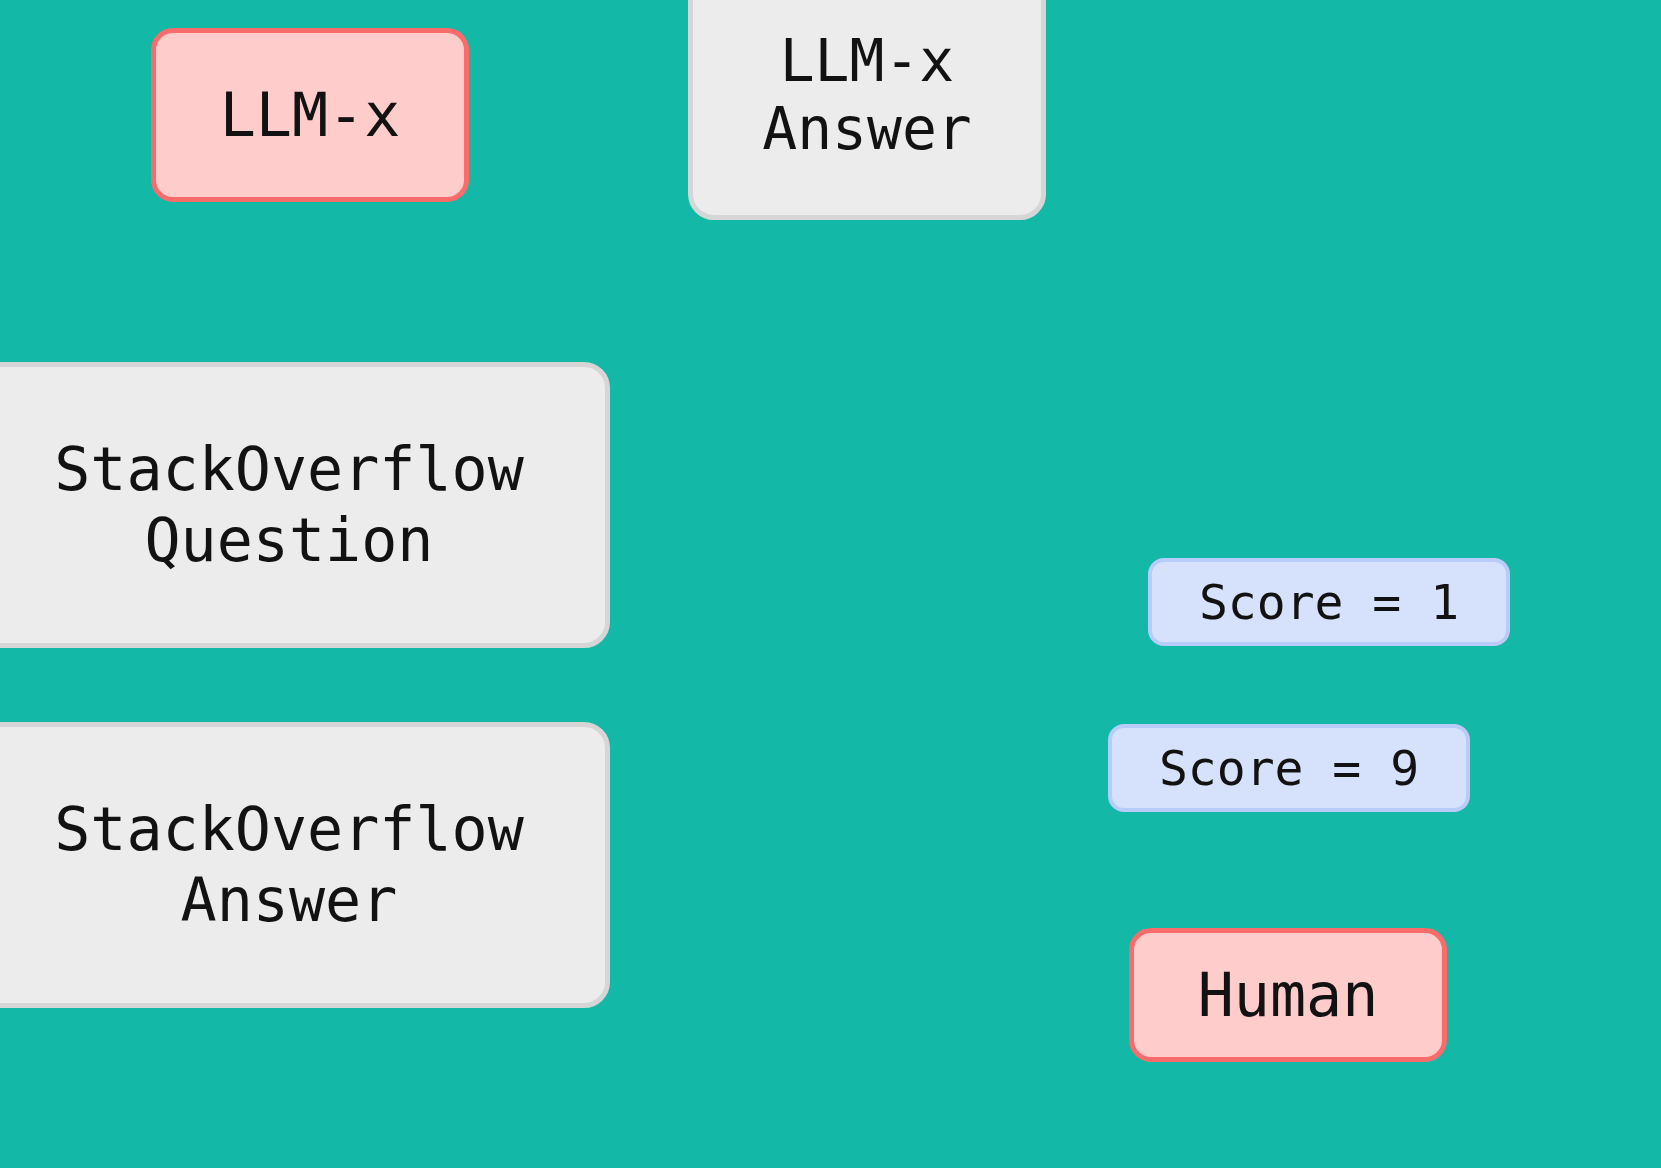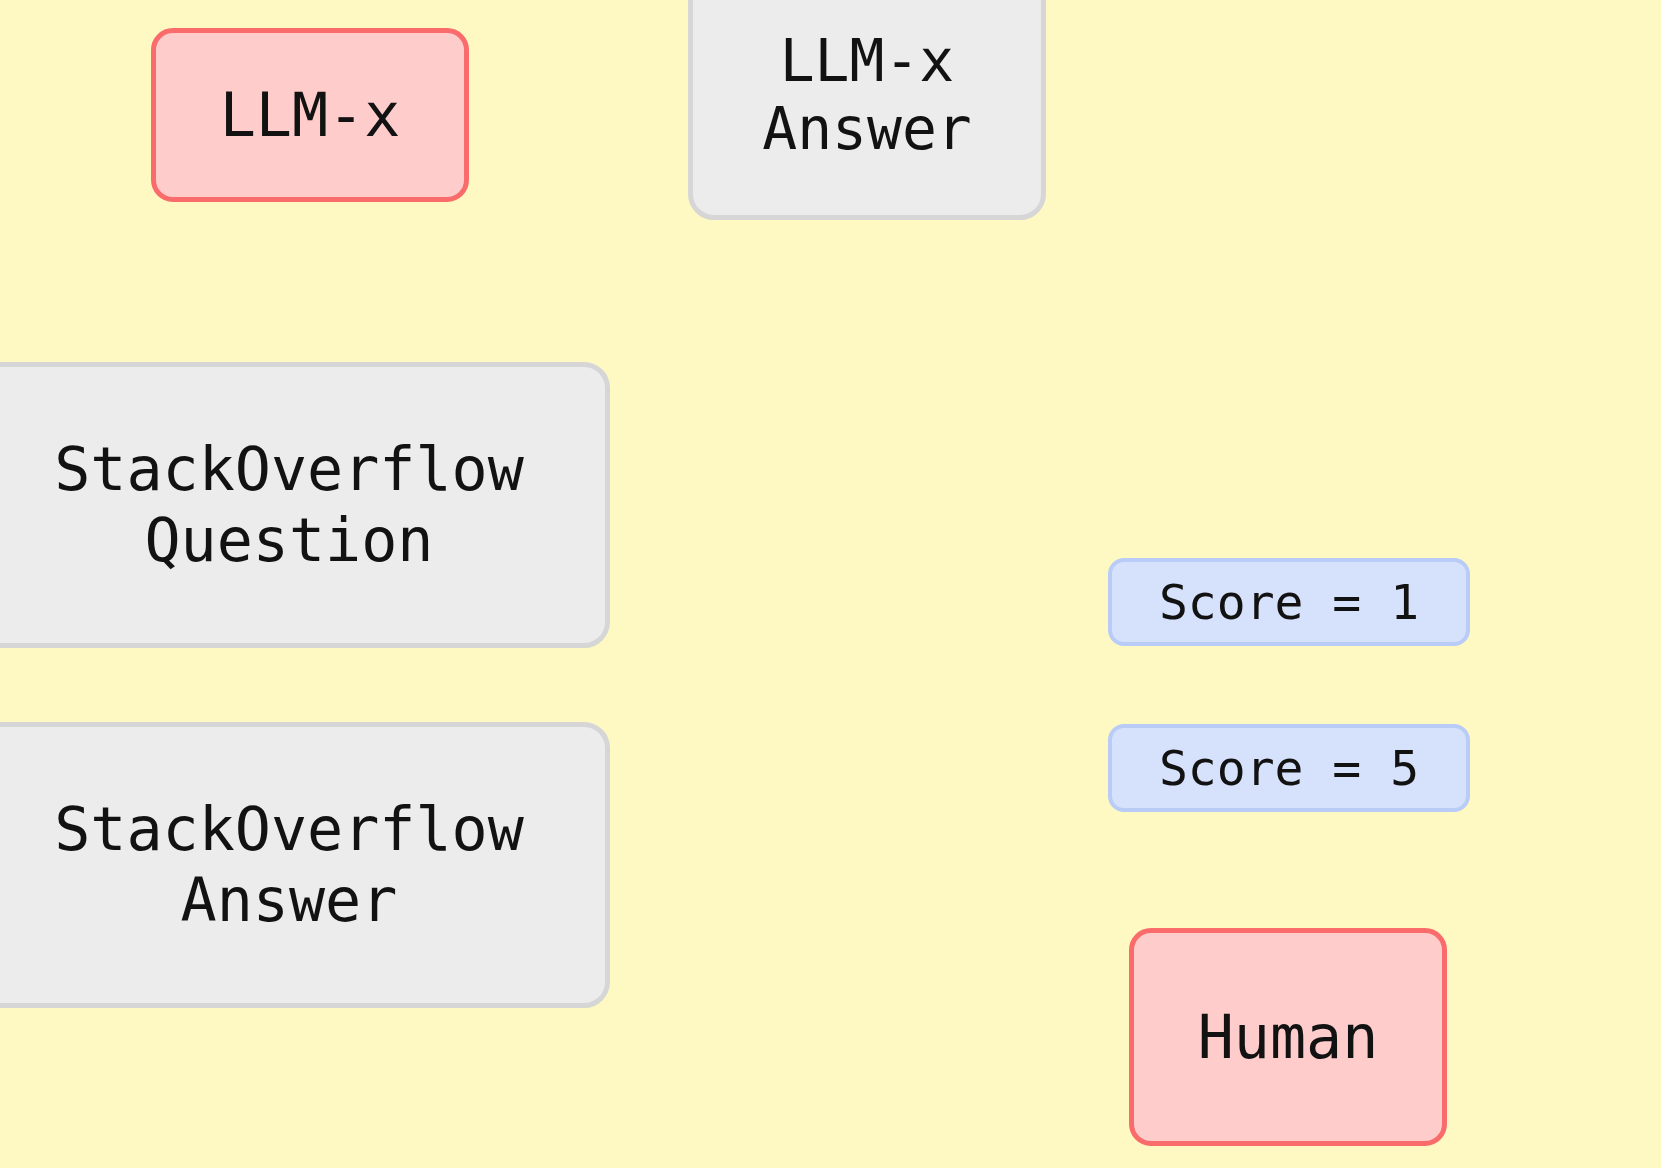--- a/index.html
+++ b/index.html
@@ -4,21 +4,21 @@
 <style>
   html, body {
     margin: 0;
     padding: 0;
     background: #000000;
   }
   #canvas {
     position: relative;
     width: 1661px;
     height: 1168px;
-    background: #fef9c3;
+    background: #14b8a6;
     overflow: hidden;
     font-family: "DejaVu Sans Mono", "Liberation Mono", monospace;
   }
   .node {
     position: absolute;
     box-sizing: border-box;
     display: flex;
     align-items: center;
     justify-content: center;
     text-align: center;
@@ -45,40 +45,40 @@
     border: 4px solid #B8CCF7;
     border-radius: 16px;
   }
 
   
   #node-llm-x      { left: 151px;  top: 28px;   width: 318px;  height: 174px;  font-size: 60px; }
   #node-llm-x-ans  { left: 688px;  top: -30px;  width: 358px;  height: 250px;  font-size: 58px; }
   #node-so-q       { left: -32px;  top: 362px;  width: 642px;  height: 286px;  font-size: 60px; }
   #node-so-a       { left: -32px;  top: 722px;  width: 642px;  height: 286px;  font-size: 60px; }
   #node-llm-t      { left: 1129px; top: 270px;  width: 318px;  height: 174px;  font-size: 60px; }
-  #node-score-1    { left: 1108px; top: 558px;  width: 362px;  height: 88px;   font-size: 48px; }
+  #node-score-1    { left: 1148px; top: 558px;  width: 362px;  height: 88px;   font-size: 48px; }
   #node-score-0    { left: 1108px; top: 724px;  width: 362px;  height: 88px;   font-size: 48px; }
-  #node-human      { left: 1129px; top: 928px;  width: 318px;  height: 218px;  font-size: 60px; }
+  #node-human      { left: 1129px; top: 928px;  width: 318px;  height: 134px;  font-size: 60px; }
 </style>
 </head>
 <body>
 
 <div id="canvas">
 
   <div class="node model" id="node-llm-x">LLM-x</div>
 
   <div class="node artifact" id="node-llm-x-ans">LLM-x
 Answer</div>
 
   <div class="node artifact" id="node-so-q">StackOverflow
 Question</div>
 
   <div class="node artifact" id="node-so-a">StackOverflow
 Answer</div>
 
 
   <div class="node score" id="node-score-1">Score = 1</div>
 
-  <div class="node score" id="node-score-0">Score = 5</div>
+  <div class="node score" id="node-score-0">Score = 9</div>
 
   <div class="node model" id="node-human">Human</div>
 
 </div>
 
 </body></html>

